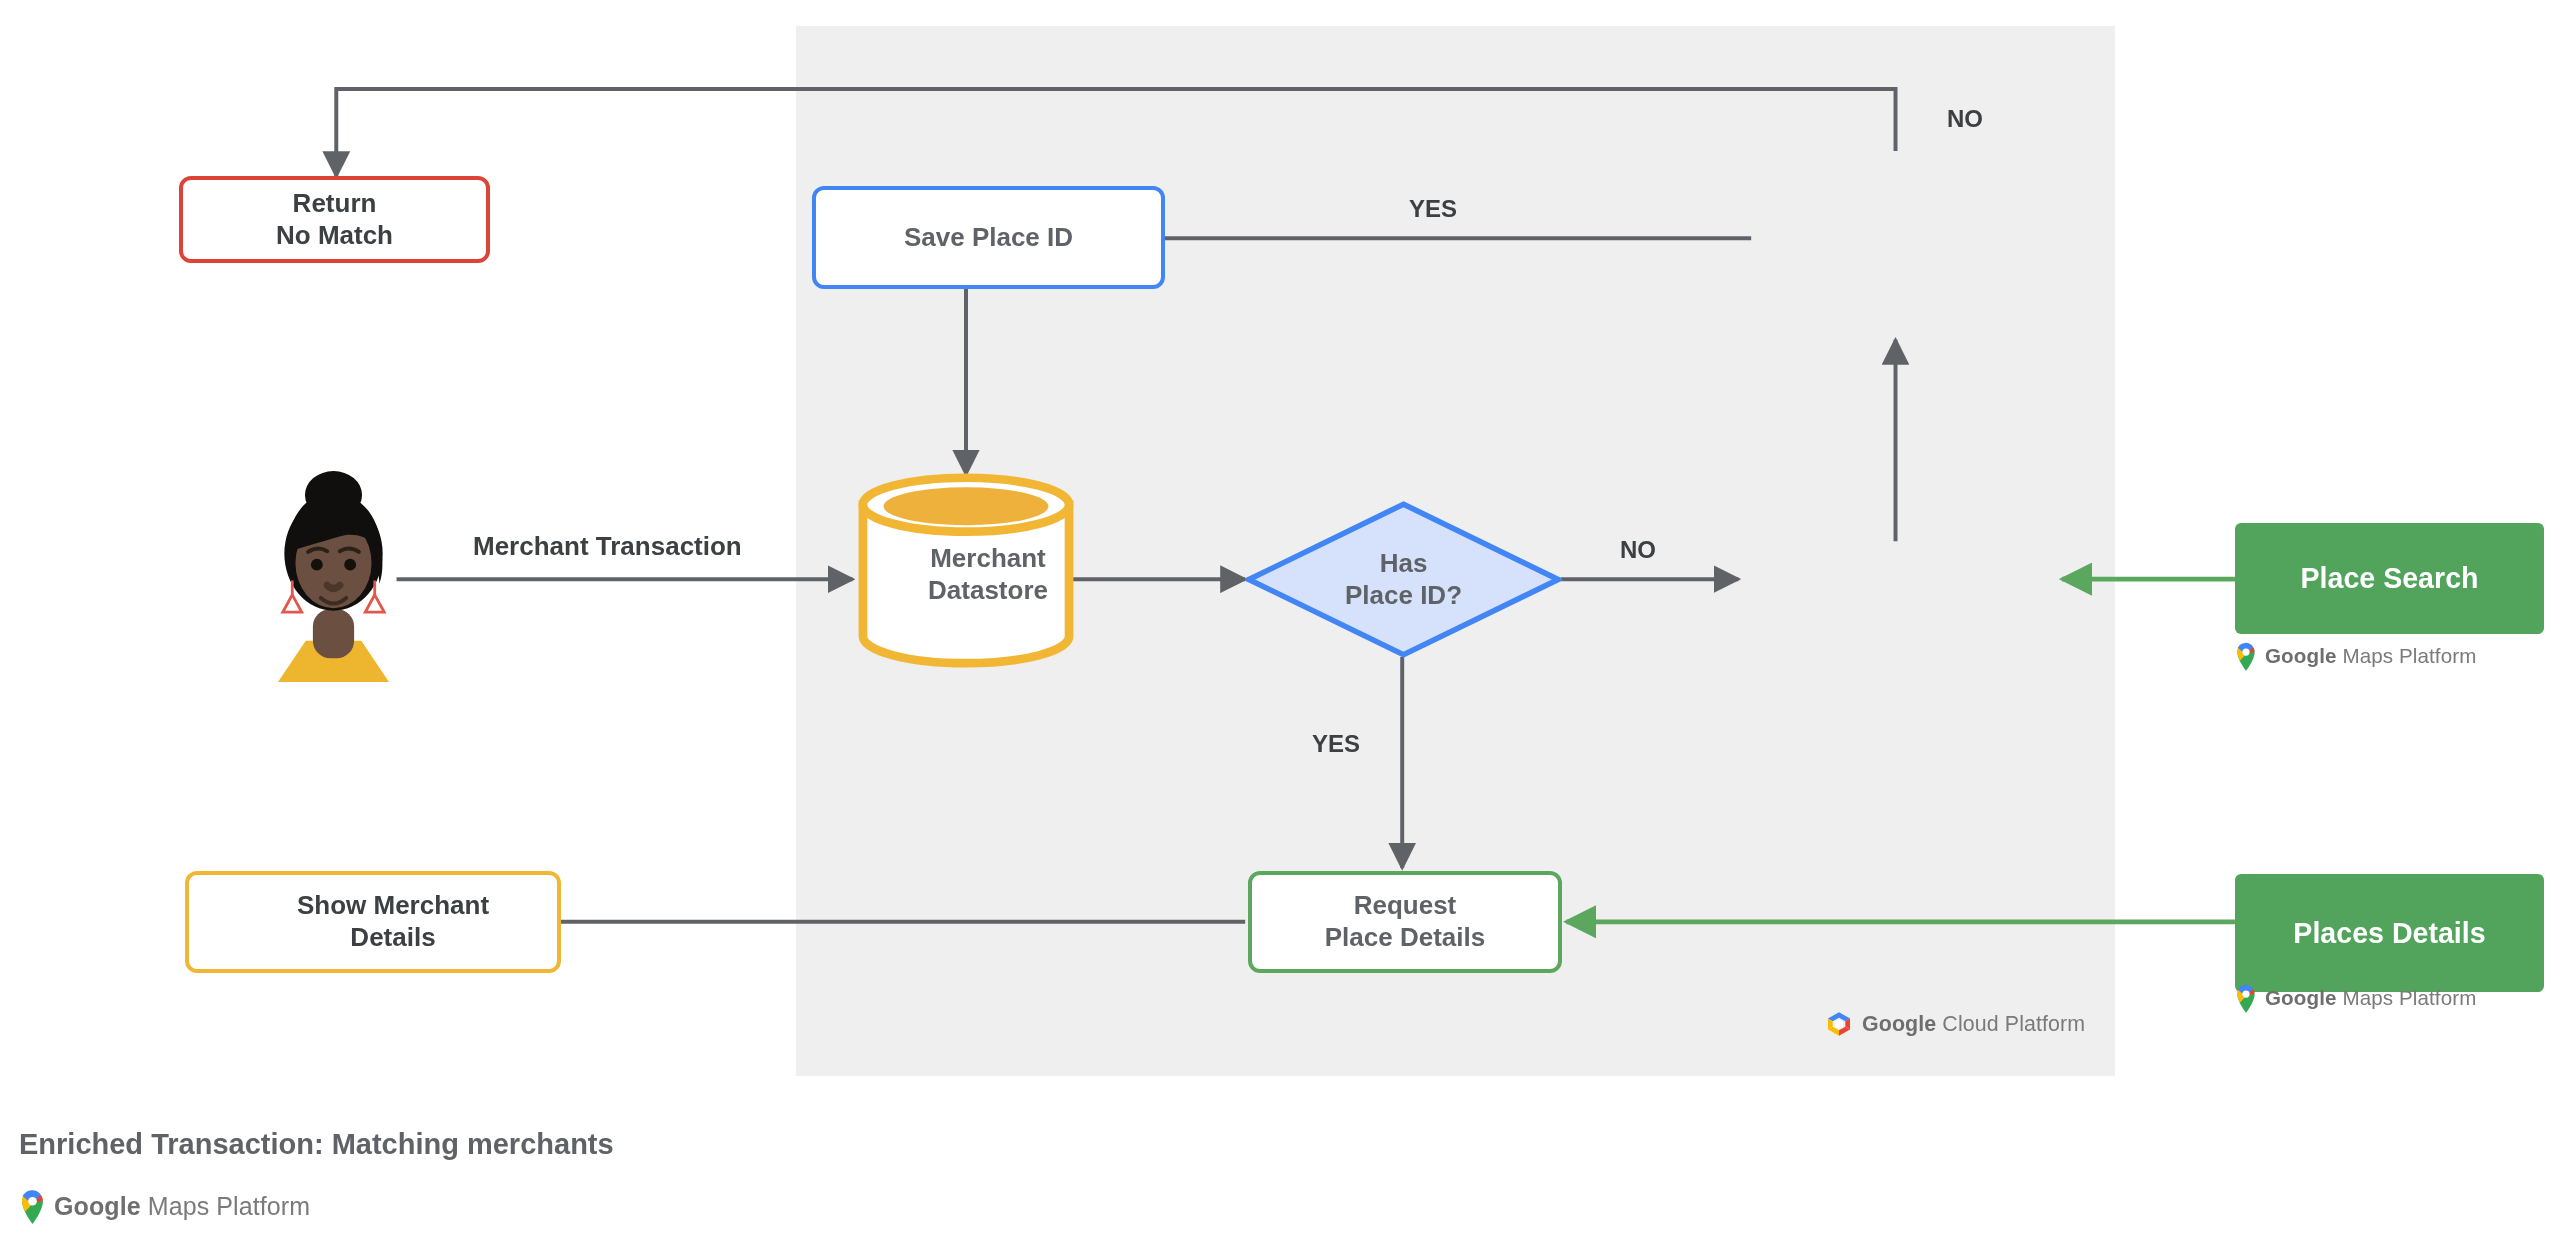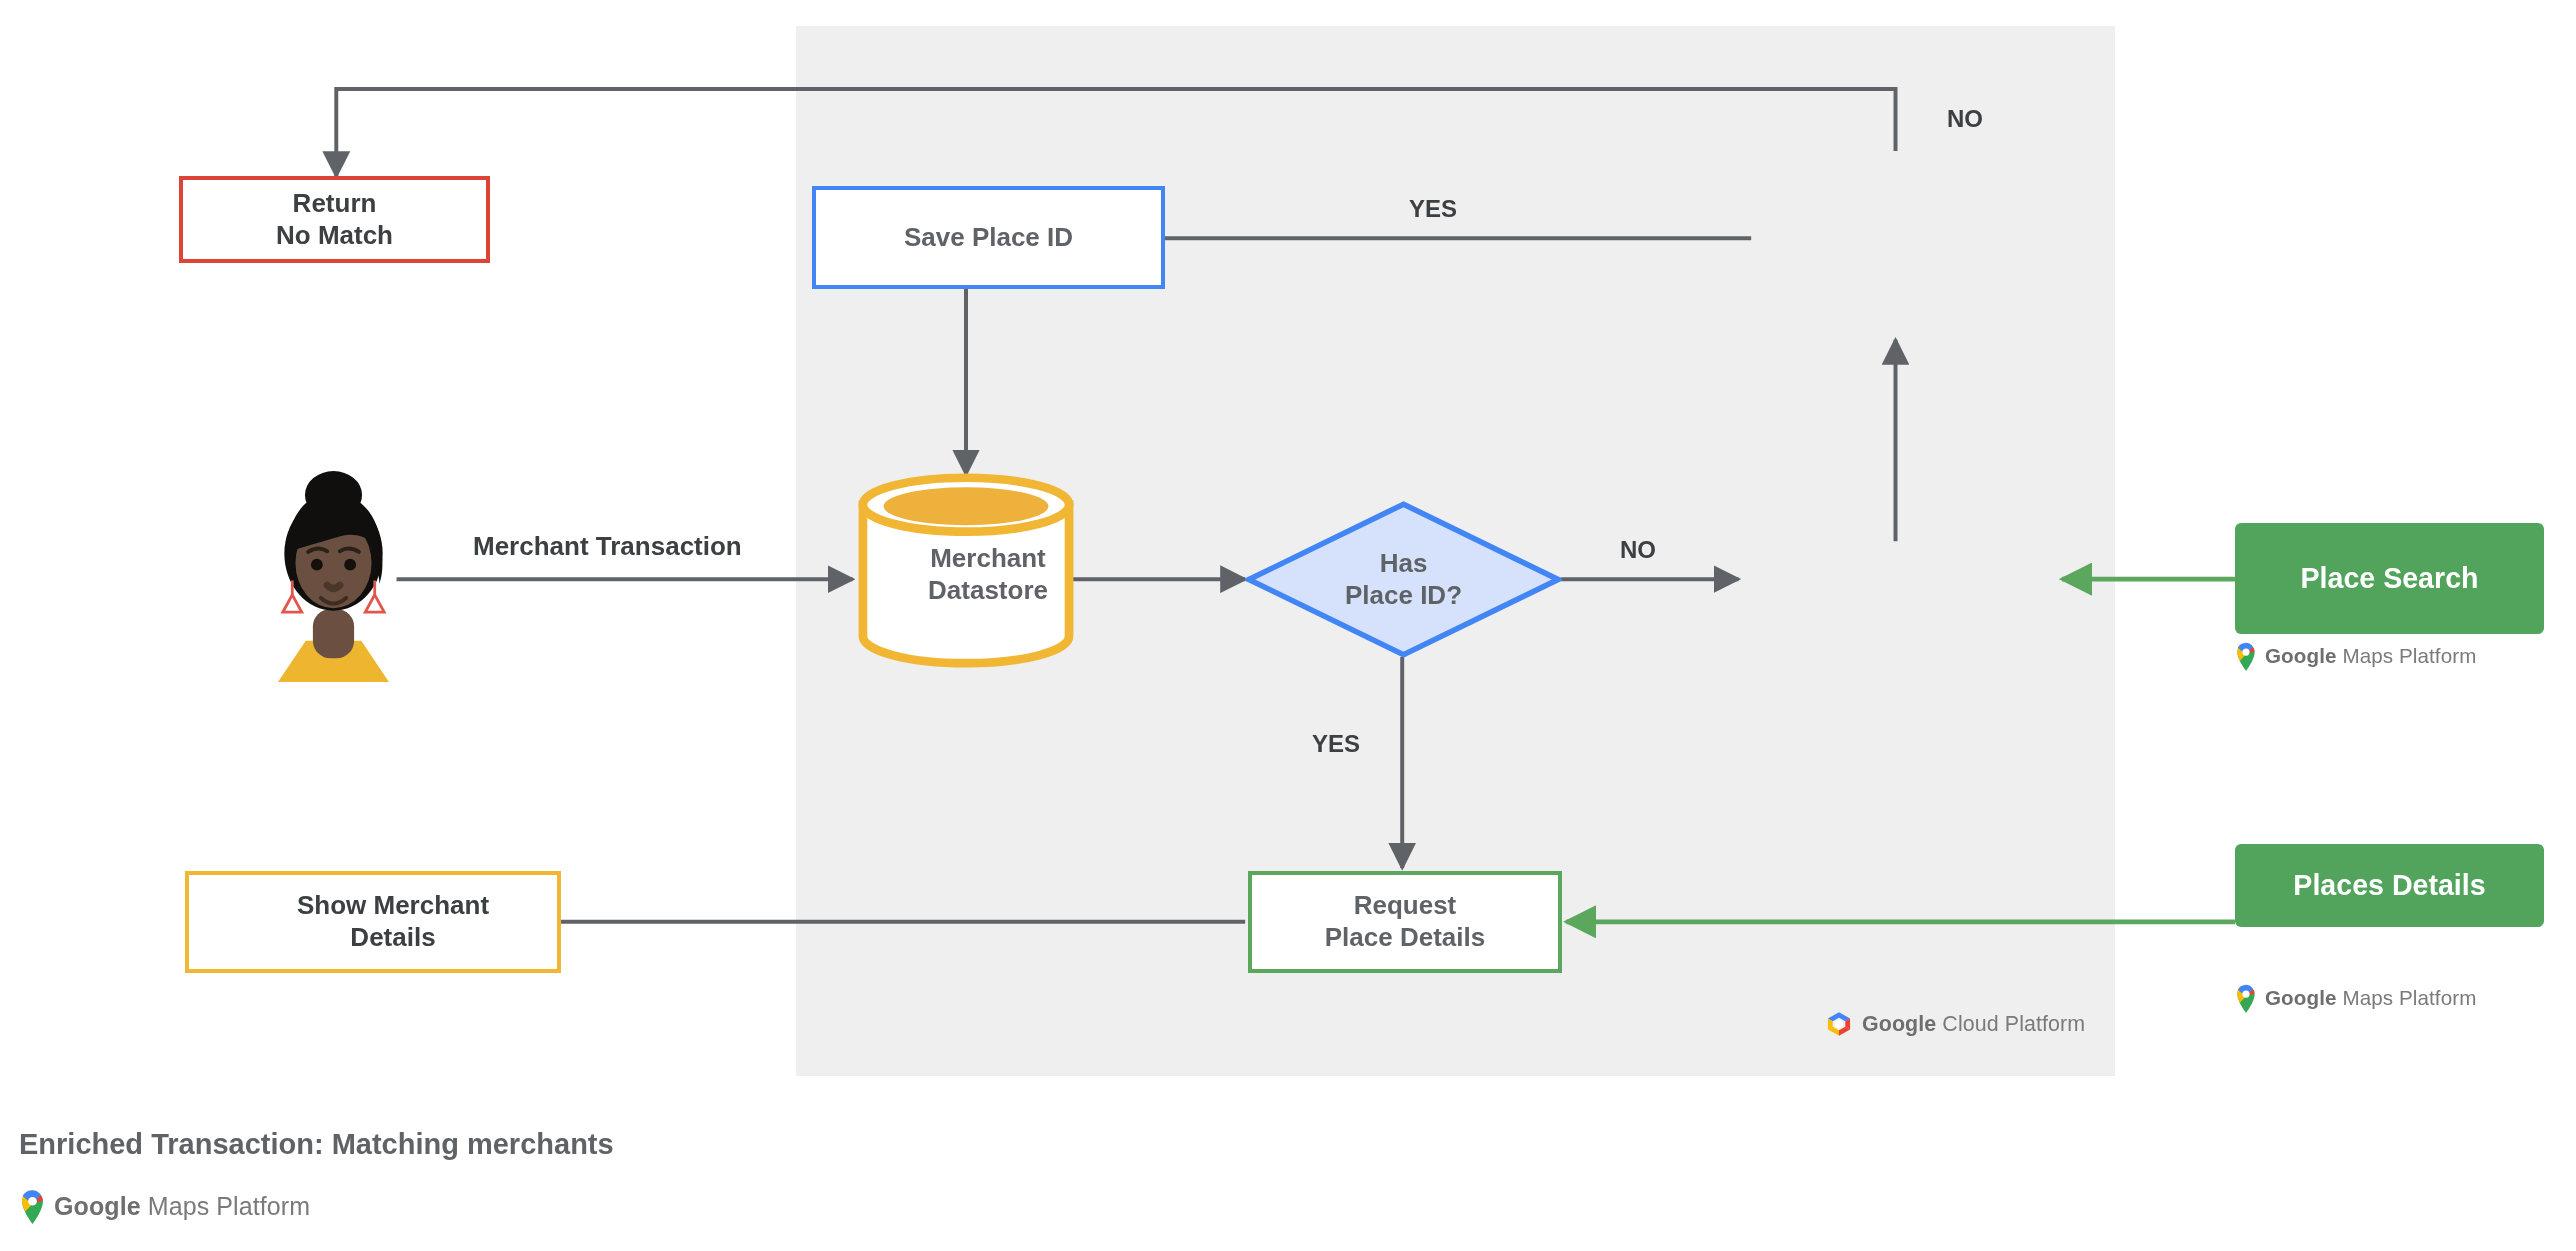--- a/index.html
+++ b/index.html
@@ -35,21 +35,21 @@
     position: absolute;
     box-sizing: border-box;
     display: flex;
     align-items: center;
     justify-content: center;
     text-align: center;
     color: #5f6368;
     font-weight: bold;
     line-height: 1.22;
     background: #ffffff;
-    border-radius: 0;
+    border-radius: 12px;
   }
   .node .lbl { white-space: pre-line; }
 
   .node-red   { border: 4.8px solid #db4437; }
   .node-blue  { border: 4.8px solid #4285f4; }
   .node-green { border: 4.8px solid #5ba75e; }
   .node-yellow{ border: 4.8px solid #f2b635; }
 
   .node-filled-green {
     background: #52a35c;
@@ -231,21 +231,21 @@
 
   <div class="node node-yellow" style="left:185px; top:871px; width:376px; height:102px; font-size:26px;padding-left:40px;">
     <span class="lbl">Show Merchant
 Details</span>
   </div>
 
   <div class="node node-filled-green" style="left:2235px; top:523px; width:309px; height:111px; font-size:28.6px;">
     <span class="lbl">Place Search</span>
   </div>
 
-  <div class="node node-filled-green" style="left:2235px; top:844px; width:309px; height:83px; font-size:28.6px;">
+  <div class="node node-filled-green" style="left:2235px; top:874px; width:309px; height:118px; font-size:28.6px;">
     <span class="lbl">Places Details</span>
   </div>
 
   <div class="flow-label" style="left:473px; top:531px; font-size:26px;">Merchant Transaction</div>
 
   <div class="edge-label" style="left:1312px; top:730px; font-size:24px;">YES</div>
 
   <div class="edge-label" style="left:1620px; top:536px; font-size:24px;">NO</div>
 
   <div class="edge-label" style="left:1409px; top:195px; font-size:24px;">YES</div>

